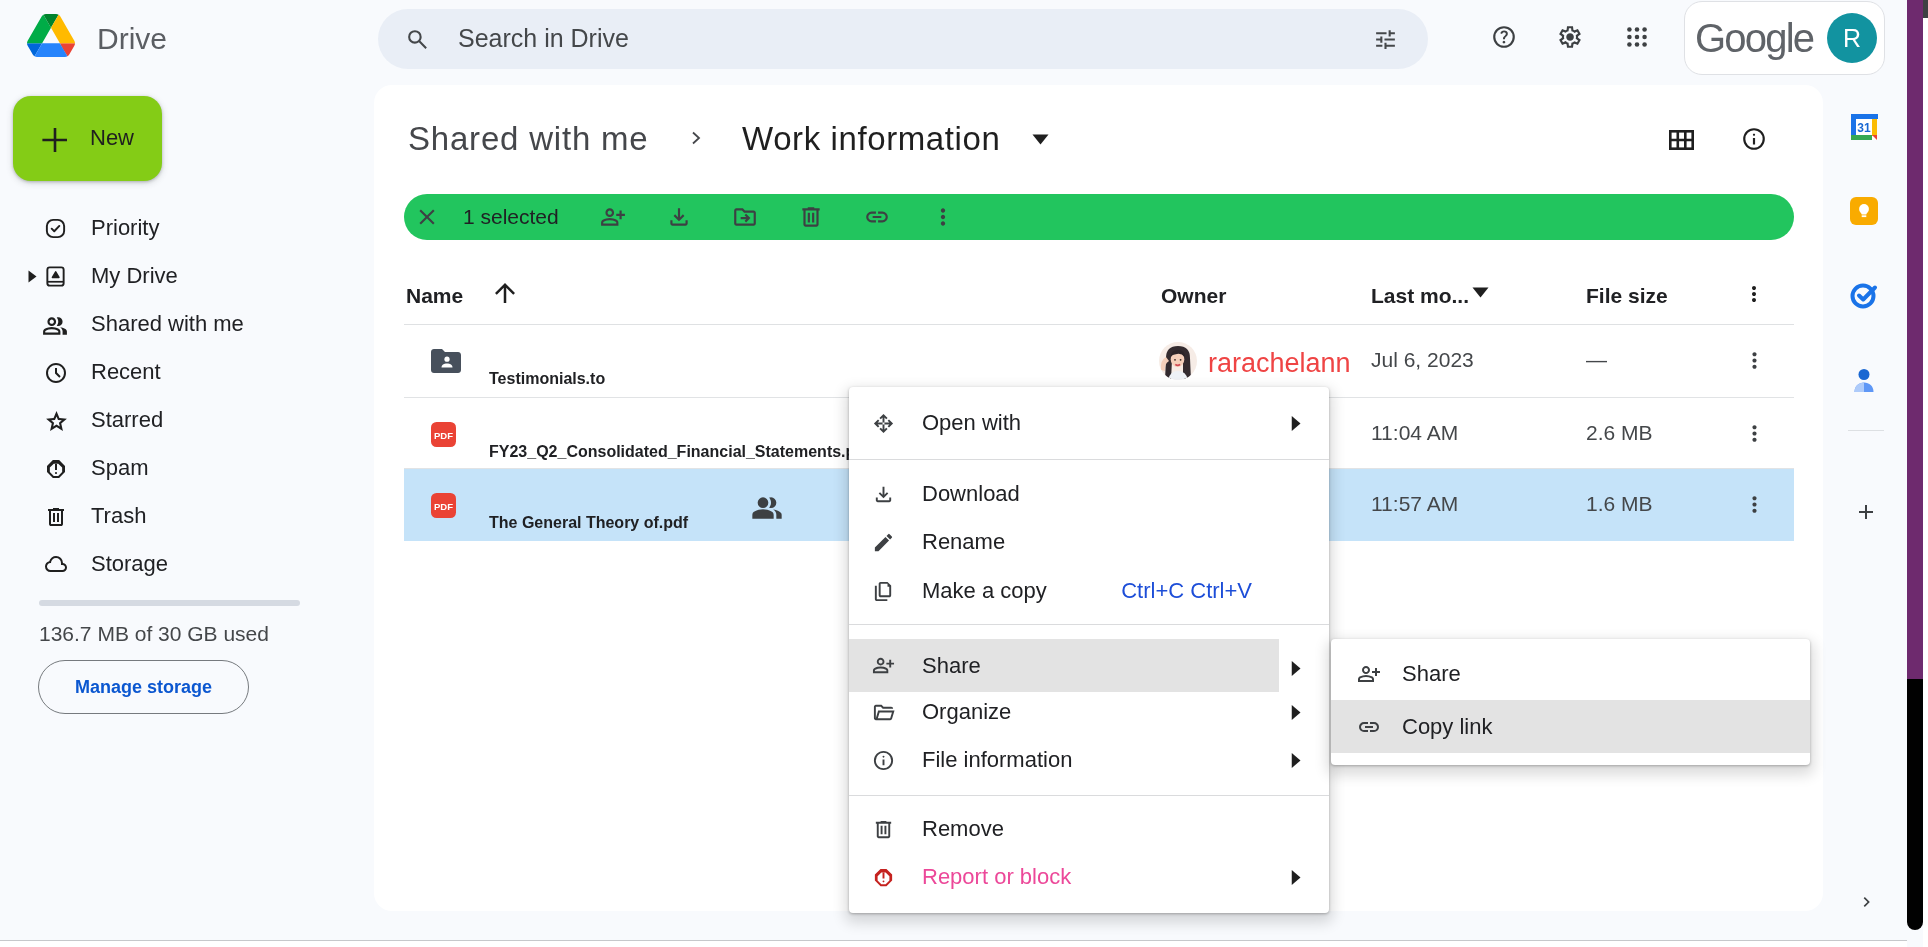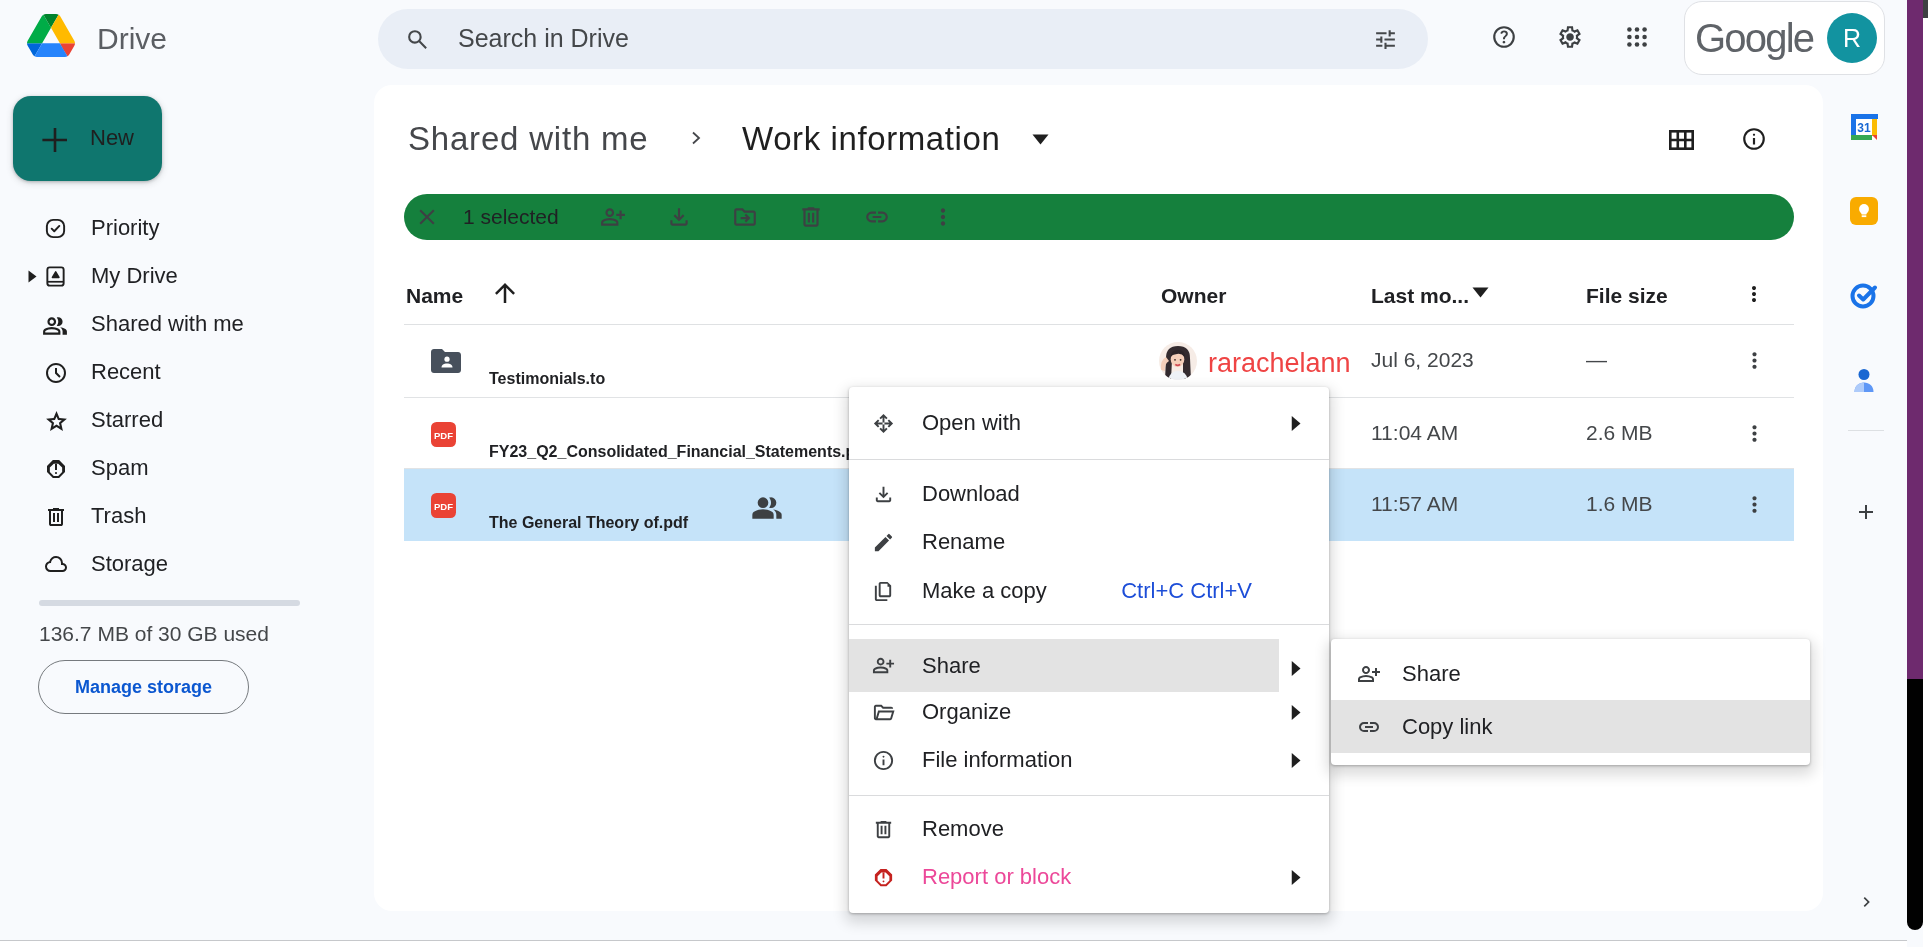--- a/index.html
+++ b/index.html
@@ -14,38 +14,38 @@
 #search .txt { position:absolute; left:80px; top:15px; font-size:25px; color:#44474a; }
 #search .tune { position:absolute; left:995px; top:18px; }
 .tbic { width:26px; height:26px; }
 #helpic { left:1491px; top:24px; }
 #gearic { left:1557px; top:24px; }
 #appsic { left:1624px; top:24px; }
 #gbox { left:1684px; top:1px; width:201px; height:74px; background:#fff; border:1px solid #dfe1e5; border-radius:18px; }
 #gword { left:1695px; top:0px; font-size:40px; line-height:76px; color:#5f6368; letter-spacing:-1.8px; }
 #gavatar { left:1827px; top:13px; width:50px; height:50px; border-radius:50%; background:#1293a0; color:#fff; font-size:25px; text-align:center; line-height:50px; }
 
-#newbtn { left:13px; top:96px; width:149px; height:85px; background:#0f766e; border-radius:18px; box-shadow:0 1px 3px rgba(60,64,67,.3),0 2px 6px 1px rgba(60,64,67,.15); }
+#newbtn { left:13px; top:96px; width:149px; height:85px; background:#84cc16; border-radius:18px; box-shadow:0 1px 3px rgba(60,64,67,.3),0 2px 6px 1px rgba(60,64,67,.15); }
 #newbtn .plus { position:absolute; left:29px; top:31px; }
 #newbtn .lbl { position:absolute; left:77px; top:29px; font-size:22px; color:#1f1f1f; }
 .navitem { left:0px; width:340px; height:48px; }
 .navitem .nicon { position:absolute; left:44px; top:13px; }
 .navitem .nlbl { position:absolute; left:91px; top:11px; font-size:22px; color:#202124; }
 #stbar { left:39px; top:600px; width:261px; height:6px; border-radius:3px; background:#d5dae2; }
 #sttxt { left:39px; top:622px; font-size:21px; color:#44474a; }
 #managebtn { left:38px; top:660px; width:211px; height:54px; border:1px solid #767a7e; border-radius:27px; color:#0b57d0; font-size:18px; font-weight:bold; text-align:center; line-height:52px; }
 
 #main { left:374px; top:85px; width:1449px; height:826px; background:#fff; border-radius:18px; }
 #crumb1 { left:34px; top:35px; font-size:33px; letter-spacing:0.8px; color:#45474b; }
 #crumbsep { left:314px; top:45px; }
 #crumb2 { left:368px; top:35px; font-size:33px; letter-spacing:0.6px; color:#1f1f1f; }
 #crumbcaret { left:658px; top:49px; }
 #gridic { left:1295px; top:45px; }
 #infoic { left:1367px; top:41px; }
-#toolbar { left:30px; top:109px; width:1390px; height:46px; border-radius:23px; background:#15803d; }
+#toolbar { left:30px; top:109px; width:1390px; height:46px; border-radius:23px; background:#22c55e; }
 #toolbar .xic { position:absolute; left:10px; top:10px; }
 #toolbar .sel { position:absolute; left:59px; top:11px; font-size:21px; color:#202124; }
 .tbb { position:absolute; top:10px; }
 
 #thead { left:0; top:185px; width:1420px; height:54px; }
 #thead .hl { position:absolute; font-size:21px; font-weight:bold; color:#202124; top:14px; }
 #headline { left:30px; top:239px; width:1390px; height:1px; background:#dfe1e3; }
 .row { left:30px; width:1390px; height:72px; }
 .row .ficon { position:absolute; left:27px; }
 .row .fname { position:absolute; left:85px; top:25px; font-size:16px; font-weight:bold; color:#202124; white-space:nowrap;margin-top:20px; }

